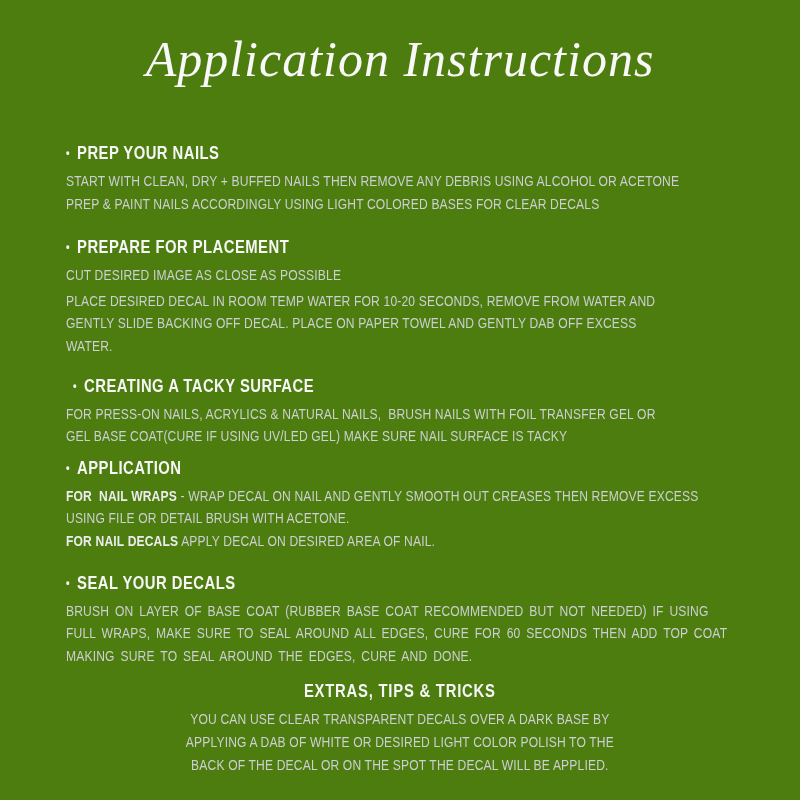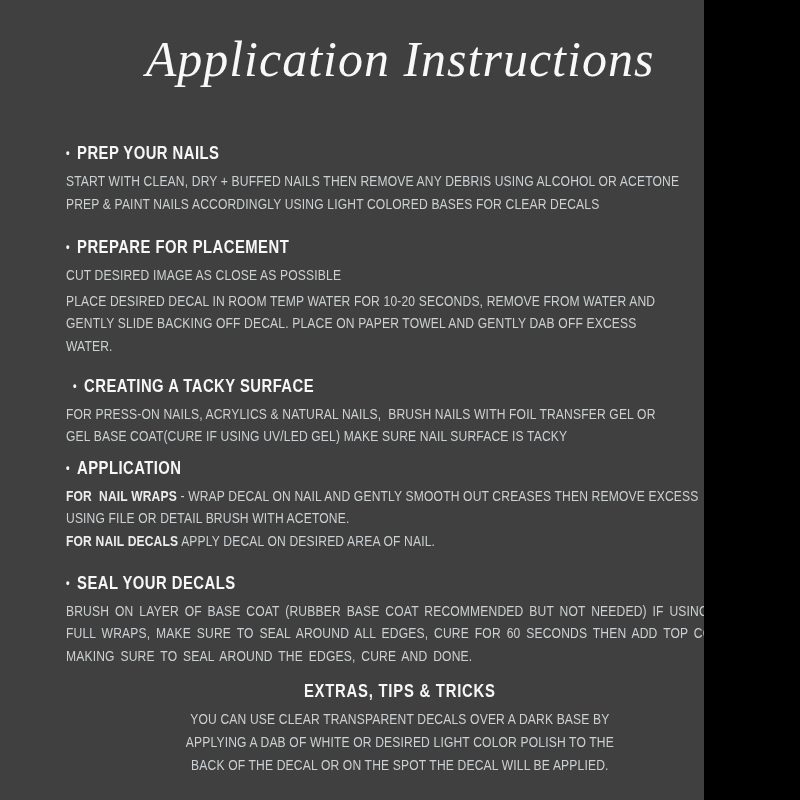--- a/index.html
+++ b/index.html
@@ -2,23 +2,23 @@
 <html><head>
 <meta charset="utf-8">
 <style>
   html, body {
     margin: 0;
     padding: 0;
     background: #000000;
   }
   .canvas {
     position: relative;
-    width: 704px;
+    width: 800px;
     height: 800px;
-    background: #404040;
+    background: #4d7c0f;
     overflow: hidden;
     font-family: "Liberation Sans", sans-serif;
   }
   .title {
     position: absolute;
     top: 30px;
     left: 0;
     width: 800px;
     text-align: center;
     font-family: cursive;

